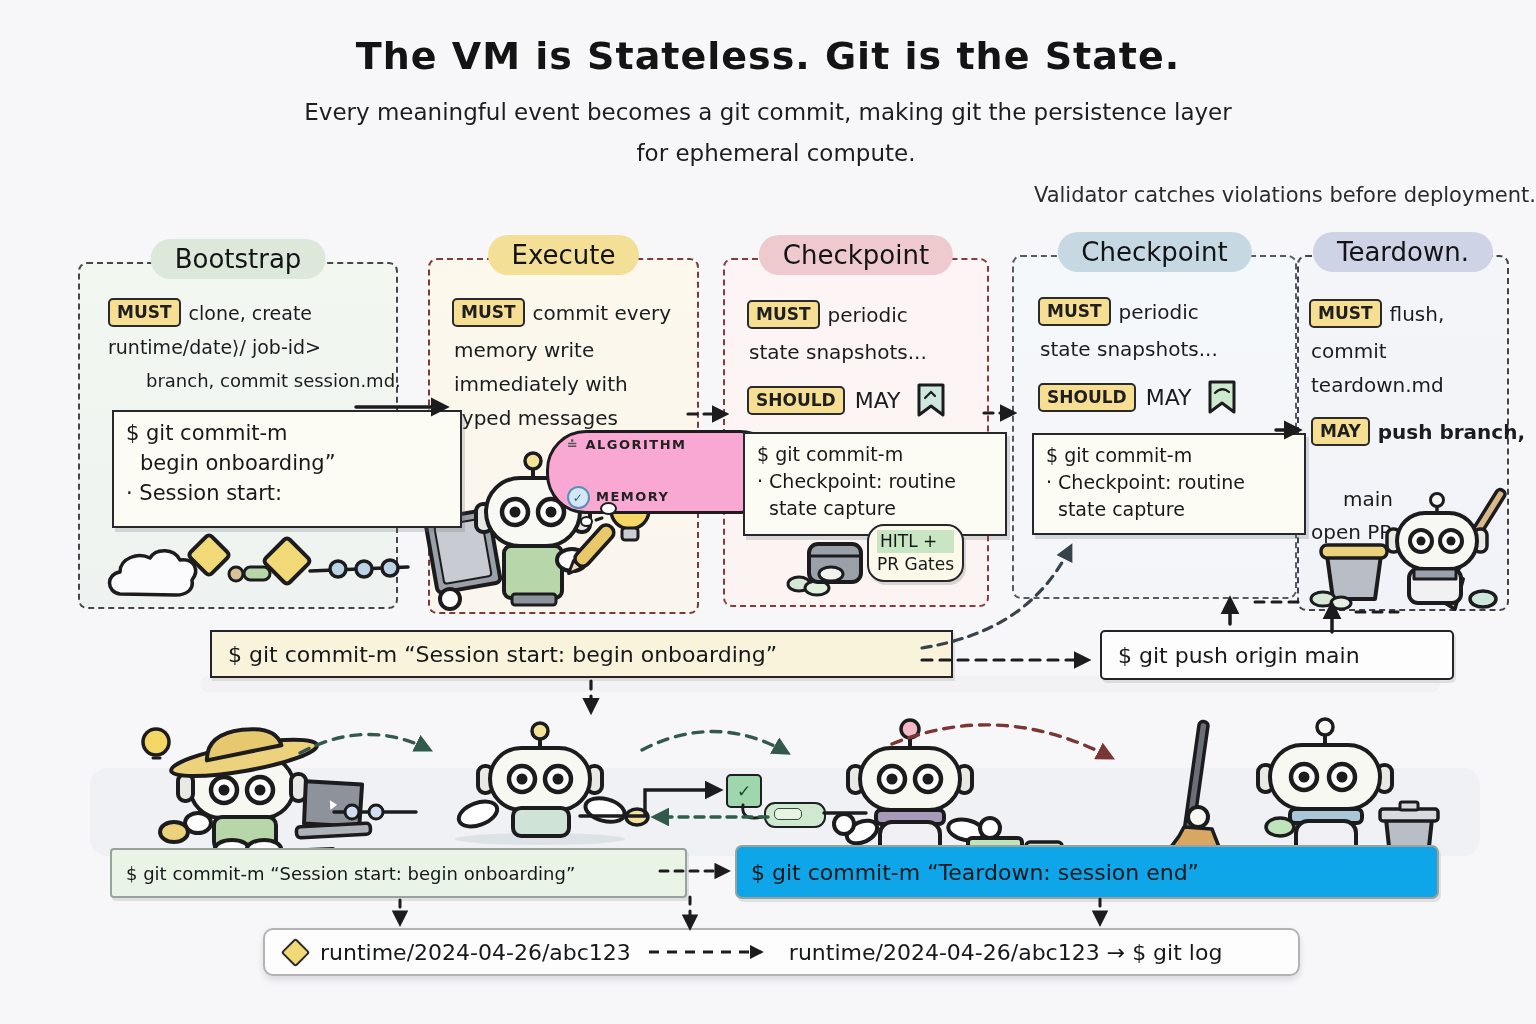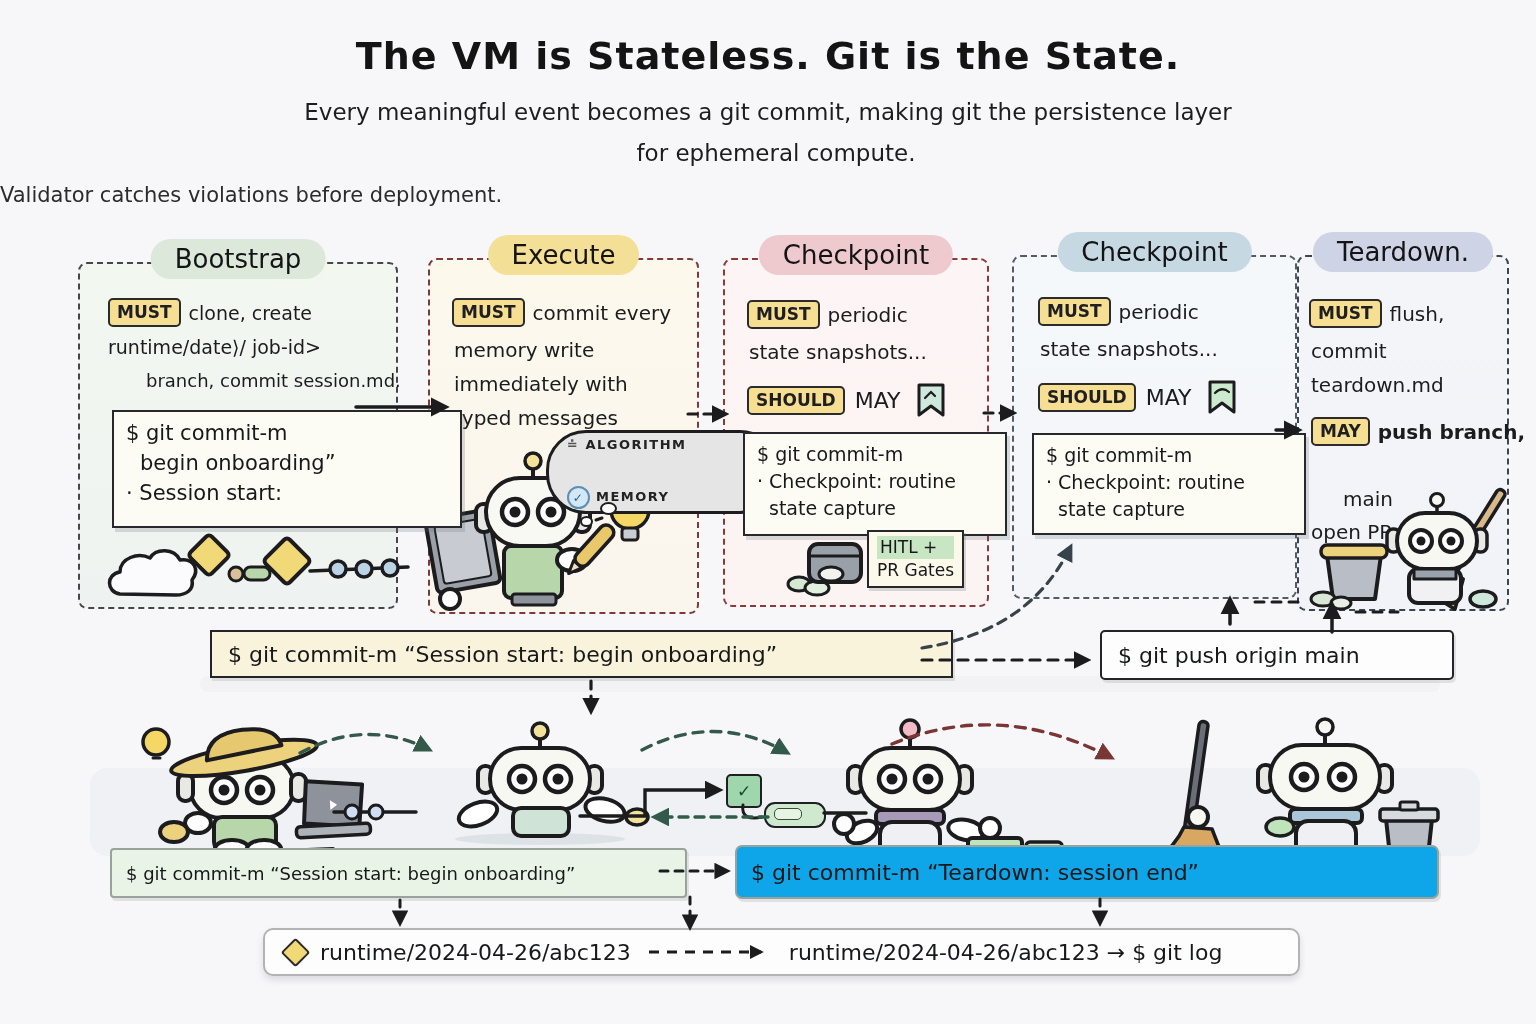--- a/index.html
+++ b/index.html
@@ -3,21 +3,21 @@
 <meta charset="utf-8">
 <style>
   html,body{margin:0;padding:0;background:#e9e9ec;}
   .stage{position:relative;width:1536px;height:1024px;background:#f7f6f8;overflow:hidden;
          font-family:"DejaVu Sans",sans-serif;color:#17181a;}
   .wash{position:absolute;background:#e7ebef;opacity:.5;border-radius:18px;}
   
   .title{position:absolute;left:0;top:34px;width:100%;text-align:center;font-size:38px;font-weight:bold;letter-spacing:1px;color:#141414;}
   .sub1{position:absolute;left:0;top:99px;width:100%;text-align:center;font-size:23px;color:#1d1d1f;}
   .sub2{position:absolute;left:8px;top:140px;width:100%;text-align:center;font-size:23px;color:#1d1d1f;}
-  .sub3{position:absolute;left:0;top:183px;width:100%;text-align:left;font-size:21px;color:#2b2b2e;}
+  .sub3{position:absolute;left:0;top:183px;width:100%;text-align:right;font-size:21px;color:#2b2b2e;}
   
   .panel{position:absolute;border:2.5px dashed #4a4a4e;border-radius:9px;}
   .pill{position:absolute;top:-25px;left:50%;transform:translateX(-50%);border-radius:24px;
         padding:5px 24px;font-size:26px;white-space:nowrap;color:#141417;}
   .badge{display:inline-block;background:var(--badge,#f6df92);border:2.2px solid #2b2b2b;border-radius:5px;
          padding:0 7px;font-weight:bold;font-size:17px;line-height:25px;color:#1f1f22;vertical-align:middle;}
   .prow{position:absolute;white-space:nowrap;font-size:19px;color:#1b1c1e;}
   .prow .bt{margin-left:8px;vertical-align:middle;}
   .pline{position:absolute;white-space:nowrap;font-size:19px;color:#1b1c1e;}
   .cmdbox{position:absolute;background:#fcfcf5;border:2.6px solid #27282b;box-shadow:3px 4px 0 rgba(100,105,115,.22);
@@ -27,21 +27,21 @@
   
   .barbox{position:absolute;border:2.6px solid #232427;background:#f9f3dc;display:flex;align-items:center;
           padding:0 16px;font-size:22px;white-space:nowrap;z-index:4;box-shadow:2px 3px 0 rgba(120,120,130,.18);}
   .softbox{position:absolute;border:2px solid #9aa29c;background:#e9f3e6;display:flex;align-items:center;
            padding:0 14px;font-size:18px;white-space:nowrap;z-index:4;border-radius:4px;box-shadow:2px 3px 0 rgba(120,130,125,.18);}
   .runtime{position:absolute;border:2px solid #b3b3b6;background:#fdfdfe;border-radius:10px;display:flex;
            align-items:center;gap:14px;padding:0 20px;font-size:22px;white-space:nowrap;z-index:4;
            box-shadow:0 4px 6px rgba(140,140,150,.25);}
   .diamond{width:17px;height:17px;background:#f2d978;border:2.5px solid #2b2b2b;transform:rotate(45deg);border-radius:3px;flex:0 0 auto;}
   
-  .bubble{position:absolute;background:#e5e5e5;border:3px solid #1d1d20;border-radius:40px;z-index:4;
+  .bubble{position:absolute;background:#f9a8d4;border:3px solid #1d1d20;border-radius:40px;z-index:4;
           display:flex;flex-direction:column;justify-content:center;padding:6px 14px 6px 18px;gap:32px;}
   .bub-line{font-size:13px;font-weight:bold;letter-spacing:1.5px;color:#222;line-height:1.5;white-space:nowrap;}
   .chk{display:inline-flex;width:19px;height:19px;border:2.2px solid #5b8fb5;border-radius:50%;background:#d4e7f4;
        align-items:center;justify-content:center;font-size:12px;color:#1f5f86;margin-right:6px;vertical-align:middle;}
   .dot{position:absolute;background:#fdfdfb;border:2.5px solid #1d1d20;border-radius:50%;z-index:4;}
   
   .hitl{position:absolute;background:#fdf9ea;border:2.4px solid #26272a;padding:4px 8px;z-index:4;font-size:17px;
         line-height:1.35;white-space:nowrap;box-shadow:2px 3px 0 rgba(110,115,120,.25);}
   .hitl .hl{background:#c8e6c4;padding:0 3px;}
   .checkbox{position:absolute;width:32px;height:30px;background:#9fd6ac;border:2.6px solid #1e1f22;border-radius:5px;
@@ -168,21 +168,21 @@
 
     <svg class="illu" style="left:62px;top:272px;" width="85" height="64" viewBox="0 0 85 64">
       <g stroke="#1c1c1e" stroke-linecap="round" stroke-linejoin="round">
         <ellipse cx="12" cy="52" rx="11" ry="7" fill="#d5e8d1" stroke-width="3"></ellipse>
         <ellipse cx="30" cy="56" rx="12" ry="7" fill="#e2f0de" stroke-width="3"></ellipse>
         <rect x="22" y="12" width="52" height="38" rx="9" fill="#9aa0a8" stroke-width="4"></rect>
         <path d="M22,24 h52" stroke-width="3"></path>
         <ellipse cx="44" cy="42" rx="12" ry="7" fill="#f2f2ee" stroke-width="3"></ellipse>
       </g>
     </svg>
-    <div class="hitl" style="left:142px;top:270px;">
+    <div class="hitl" style="left:142px;top:264px;border-radius:17px;">
       <div class="hl">HITL +</div>
       <div>PR Gates</div>
     </div>
   </div>
 
   <div class="panel" style="left:1012px;top:255px;width:281px;height:340px;border-color:#545b64;background:linear-gradient(180deg,#f5f8fb,#f3f5f9);">
     <div class="pill" style="background:var(--checkpoint2_pill,#c6d9e3);">Checkpoint</div>
     <div class="prow" style="left:24px;top:40px;">
       <span class="badge">MUST</span><span class="bt" style="font-size:20px;">periodic</span>
     </div>

